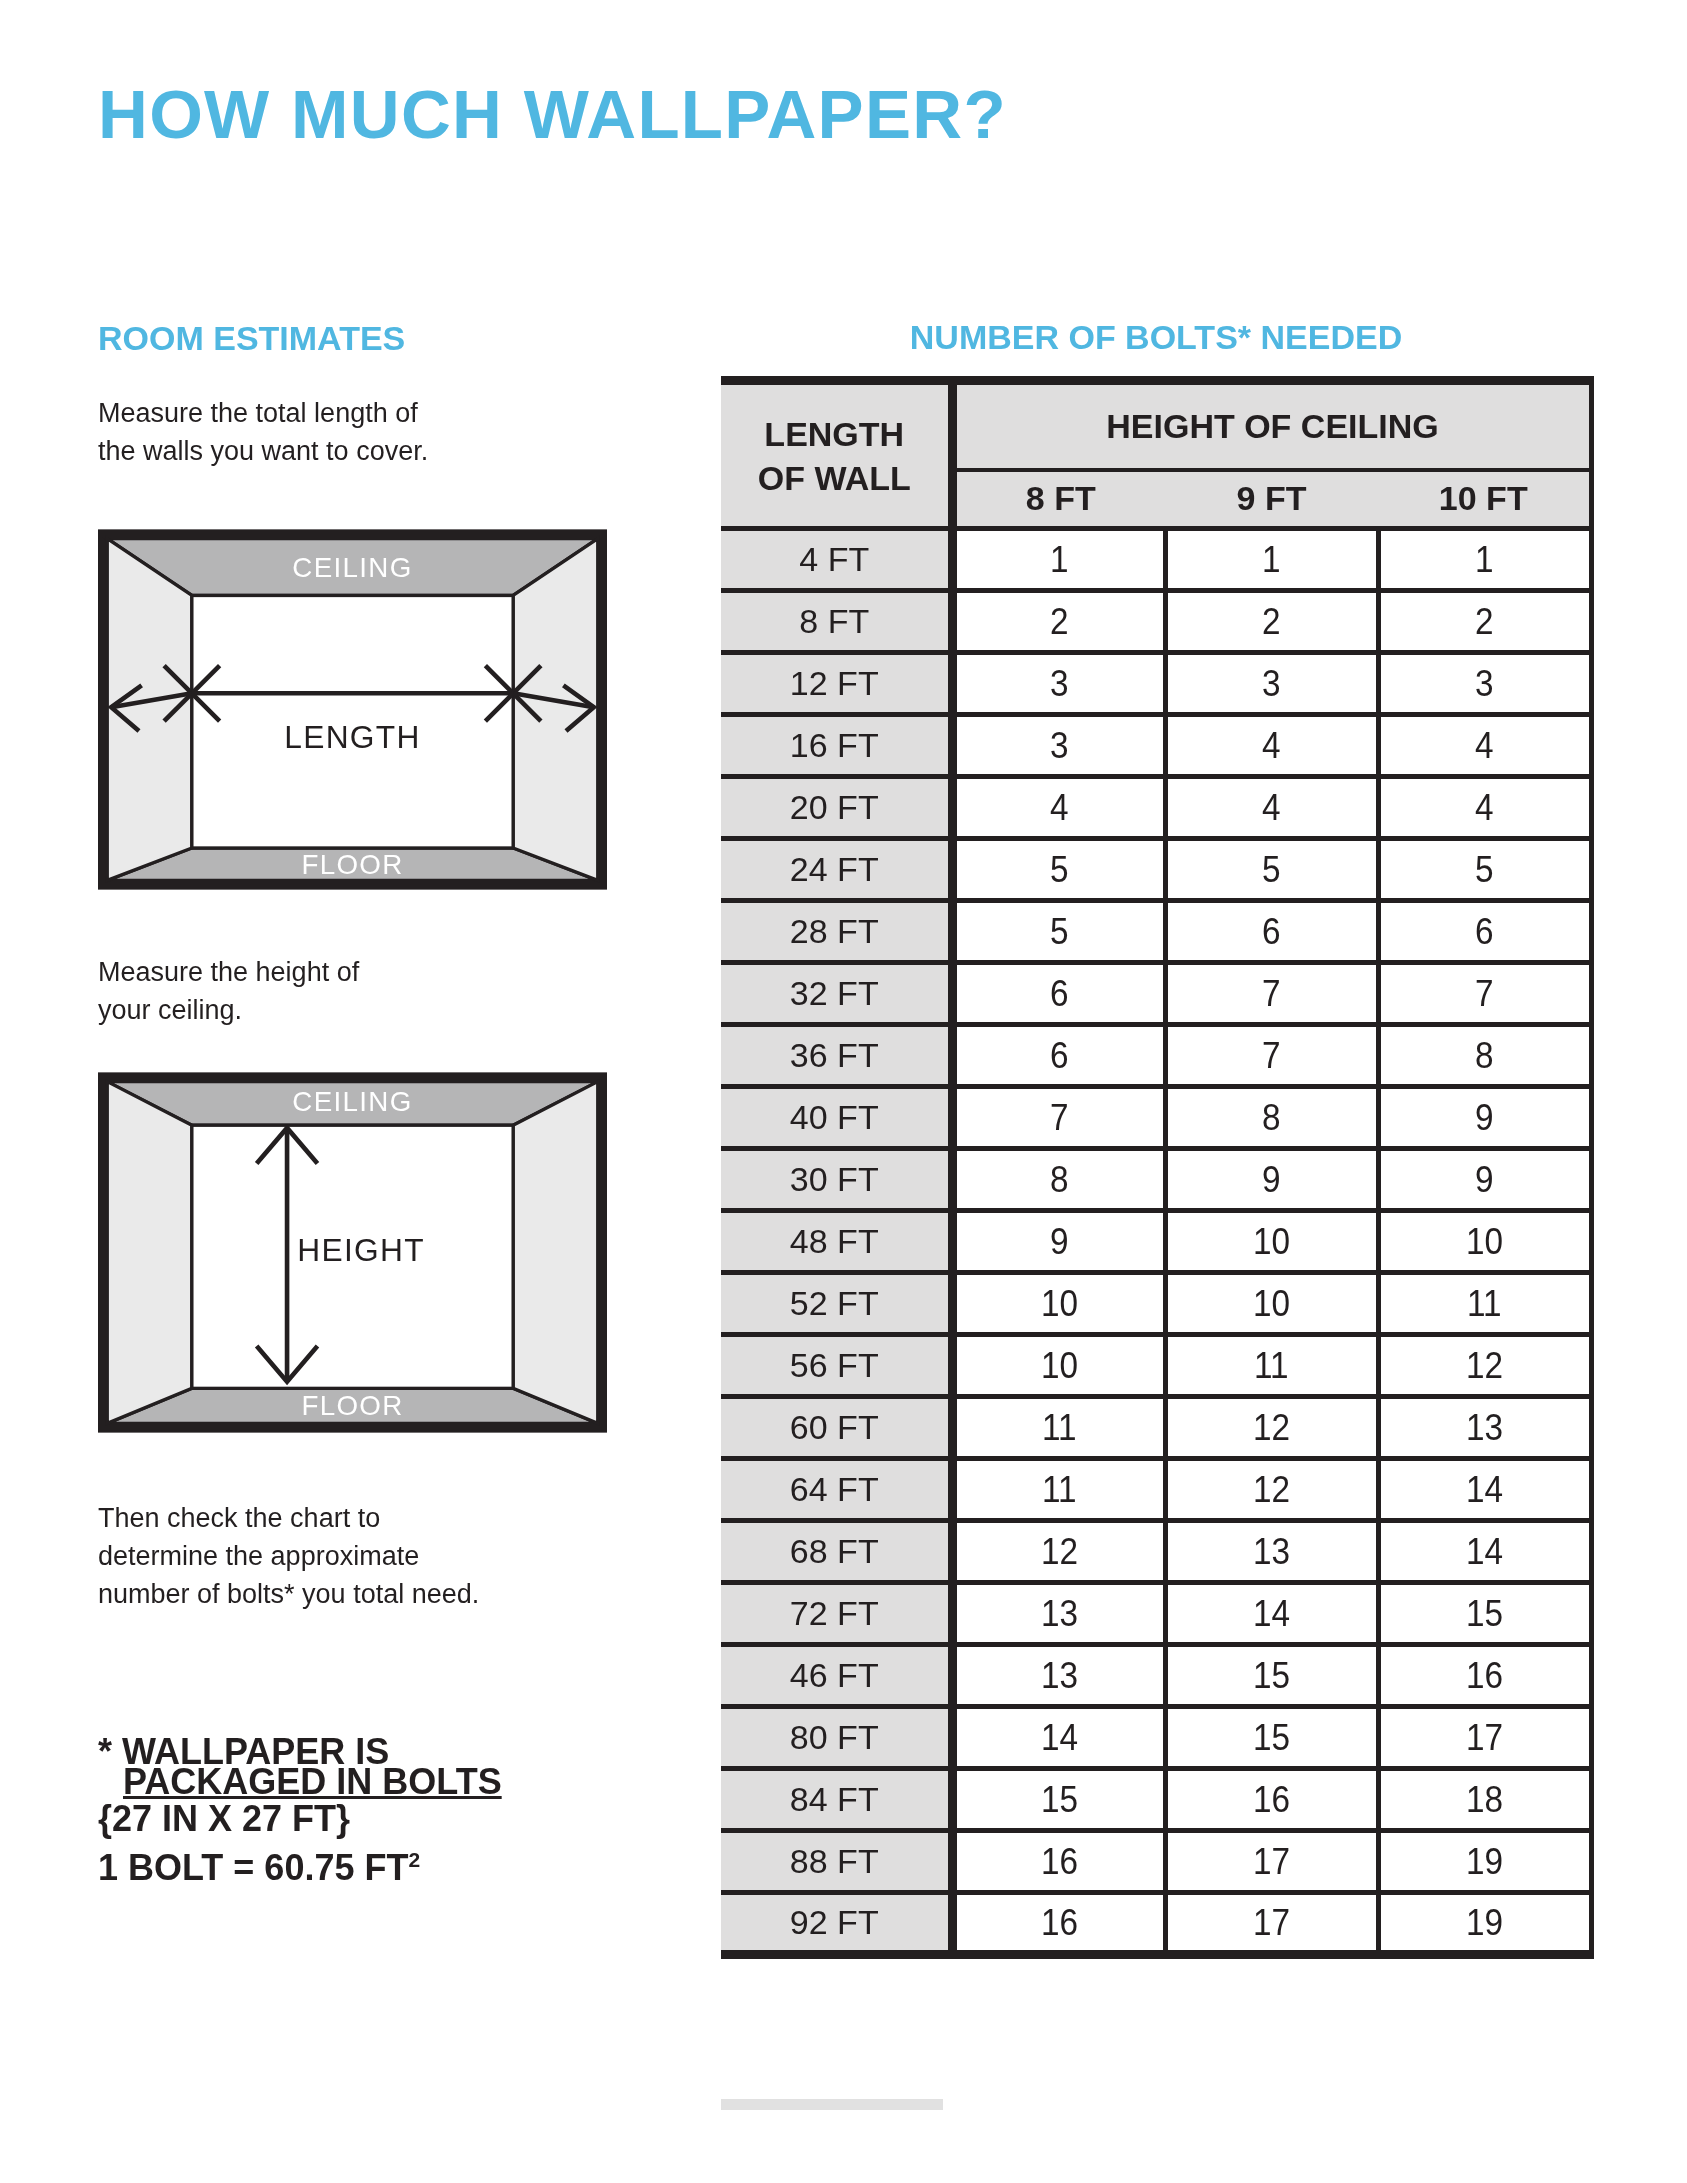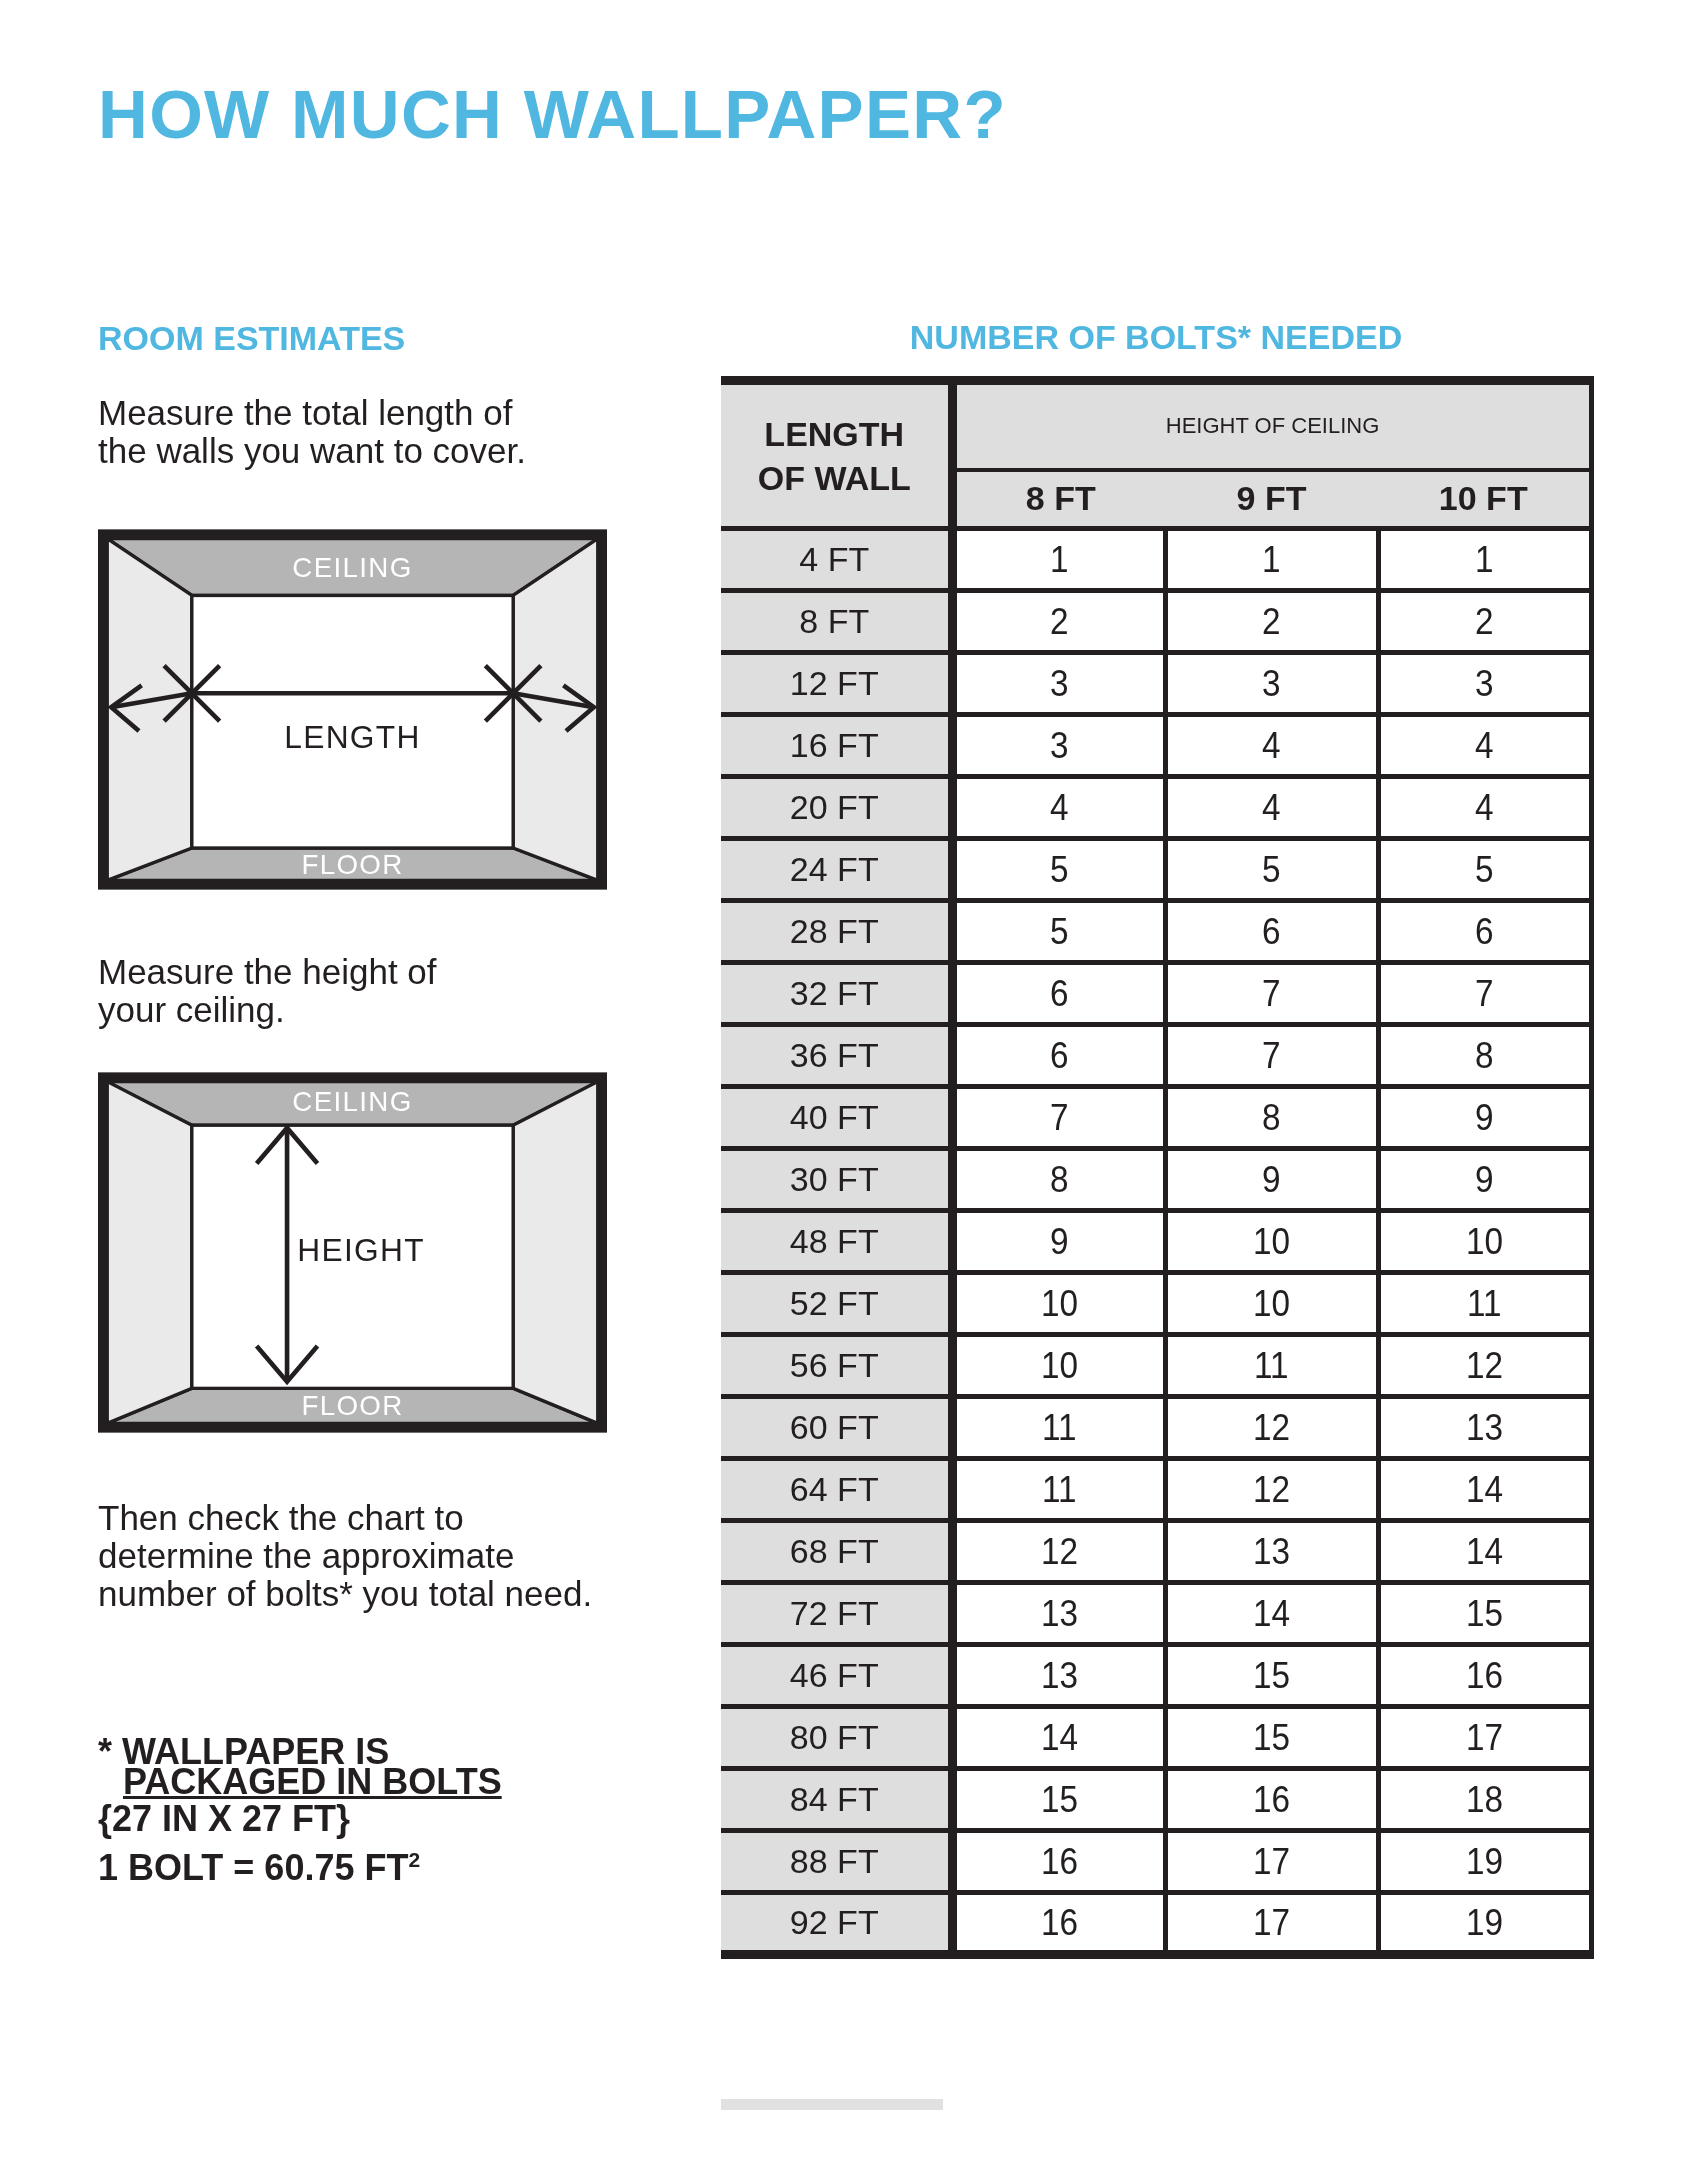--- a/index.html
+++ b/index.html
@@ -24,21 +24,21 @@
     font-size:69px;font-weight:bold;letter-spacing:1.3px;
     color:var(--blue);line-height:1.05;
   }
   .section-heading{
     font-size:34px;font-weight:bold;color:var(--blue);letter-spacing:0px;
   }
   #room-estimates-heading{left:98px;top:319px;}
   #table-heading{left:721px;top:318px;width:870px;text-align:center;}
 
   .body-text{
-    font-size:35px;line-height:38px;color:var(--ink);
+    font-size:27px;line-height:38px;color:var(--ink);
   }
   #instruction-1{left:98px;top:394px;}
   #instruction-2{left:98px;top:953px;}
   #instruction-3{left:98px;top:1499px;}
 
   #diagram-length{left:98px;top:529px;}
   #diagram-height{left:98px;top:1072px;}
 
   .fn{
     font-size:36px;font-weight:bold;line-height:1.2;color:var(--ink);
@@ -62,21 +62,21 @@
   }
   th.rowhdr{
     background:var(--gray);
     border-right:9.3px solid var(--ink);
     font-weight:bold;font-size:34px;line-height:44px;
     white-space:pre-line;
   }
   th.grouphdr{
     height:89px;background:var(--gray);
     border-bottom:4px solid var(--ink);
-    font-weight:normal;font-size:22px;
+    font-weight:bold;font-size:34px;
   }
   tr.hdr2 th{
     height:59px;background:var(--gray);
     font-weight:bold;font-size:34px;
   }
   tbody td{
     height:62px;border-top:5.3px solid var(--ink);
     font-size:37px;font-weight:normal;
   }
   td.rowlabel{

